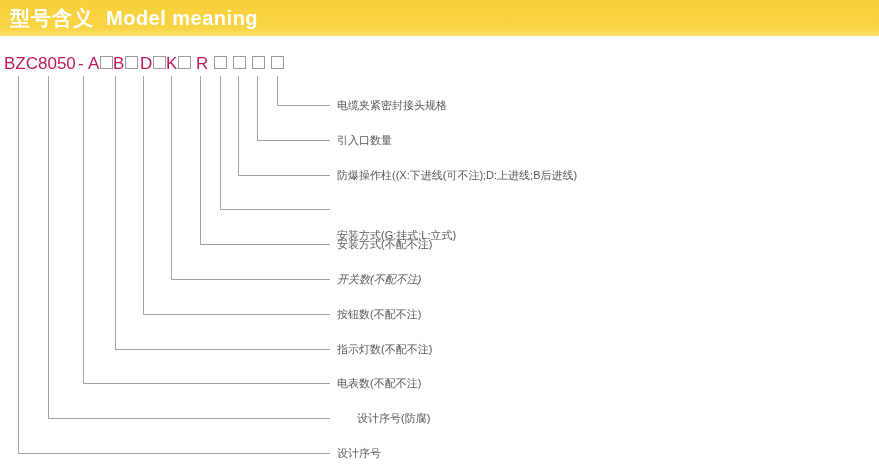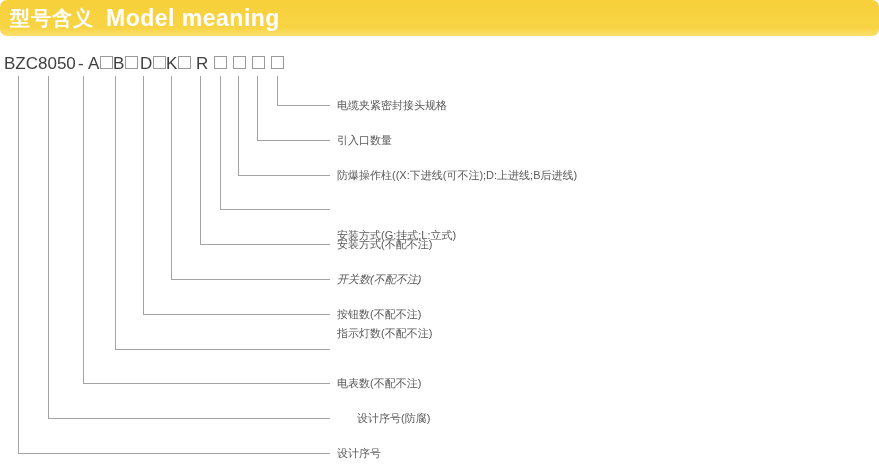--- a/index.html
+++ b/index.html
@@ -6,36 +6,36 @@
   .page{
     position:relative;
     width:879px;height:465px;
     background:#ffffff;
     overflow:hidden;
     font-family:"Liberation Sans","DejaVu Sans",sans-serif;
   }
   .header{
     position:absolute;left:0;top:0;width:879px;height:36px;
     background:linear-gradient(180deg,#f7d03a 0%,#f8d445 78%,#fbe06d 100%);
-    display:flex;align-items:center;border-radius:7px;
+    display:flex;align-items:center;
   }
   .header .title-zh{
     margin-left:10px;
     font-size:20px;font-weight:bold;color:#ffffff;
     letter-spacing:1px;
   }
   .header .title-en{
     margin-left:12px;
-    font-size:23px;font-weight:bold;color:#ffffff;
+    font-size:20px;font-weight:bold;color:#ffffff;
     letter-spacing:0.5px;
   }
   .model-code{position:absolute;left:0;top:0;}
   .seg{
     position:absolute;top:55px;
-    font-size:17px;color:#404040;
+    font-size:17px;color:#be185d;
     white-space:nowrap;line-height:18px;
   }
   .slot{
     display:inline-block;width:11px;height:11px;
     border:1px solid #9a9a9a;background:#ffffff;
     margin-left:1px;
   }
   .diagram{position:absolute;left:0;top:0;}
   .vline{position:absolute;width:1px;background:#a3a3a3;}
   .hline{position:absolute;height:1px;background:#a3a3a3;}
@@ -87,21 +87,21 @@
       <div class="hline" style="left: 200px; top: 244px; width: 130px;"></div>
       <div class="row-label" style="left: 337px; top: 235px;">安装方式(不配不注)</div>
       <div class="vline" style="left: 171px; top: 76px; height: 203px;"></div>
       <div class="hline" style="left: 171px; top: 279px; width: 159px;"></div>
       <div class="row-label" style="left: 337px; top: 270px; font-style: italic;">开关数(不配不注)</div>
       <div class="vline" style="left: 143px; top: 76px; height: 238px;"></div>
       <div class="hline" style="left: 143px; top: 314px; width: 187px;"></div>
       <div class="row-label" style="left: 337px; top: 305px;">按钮数(不配不注)</div>
       <div class="vline" style="left: 115px; top: 76px; height: 273px;"></div>
       <div class="hline" style="left: 115px; top: 349px; width: 215px;"></div>
-      <div class="row-label" style="left: 337px; top: 324px;">指示灯数(不配不注)</div>
+      <div class="row-label" style="left: 337px; top: 340px;">指示灯数(不配不注)</div>
       <div class="vline" style="left: 83px; top: 76px; height: 307px;"></div>
       <div class="hline" style="left: 83px; top: 383px; width: 247px;"></div>
       <div class="row-label" style="left: 337px; top: 374px;">电表数(不配不注)</div>
       <div class="vline" style="left: 48px; top: 76px; height: 342px;"></div>
       <div class="hline" style="left: 48px; top: 418px; width: 282px;"></div>
       <div class="row-label" style="left: 357px; top: 409px; text-align: center;">设计序号(防腐)</div>
       <div class="vline" style="left: 18px; top: 76px; height: 377px;"></div>
       <div class="hline" style="left: 18px; top: 453px; width: 312px;"></div>
       <div class="row-label" style="left: 337px; top: 444px;">设计序号</div>
     </div>

